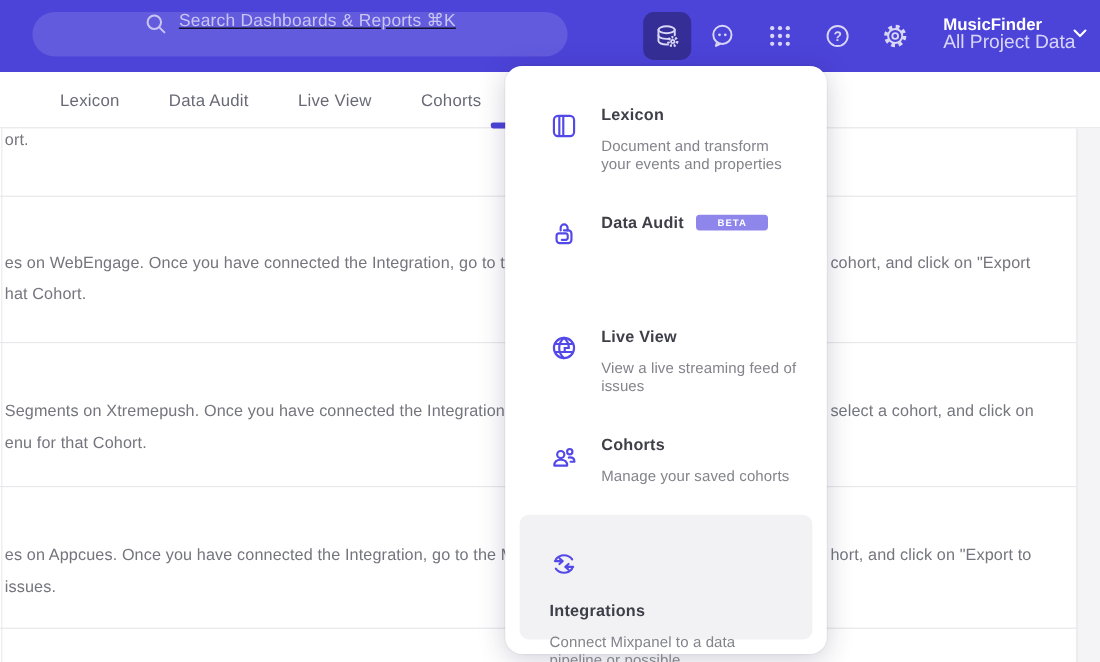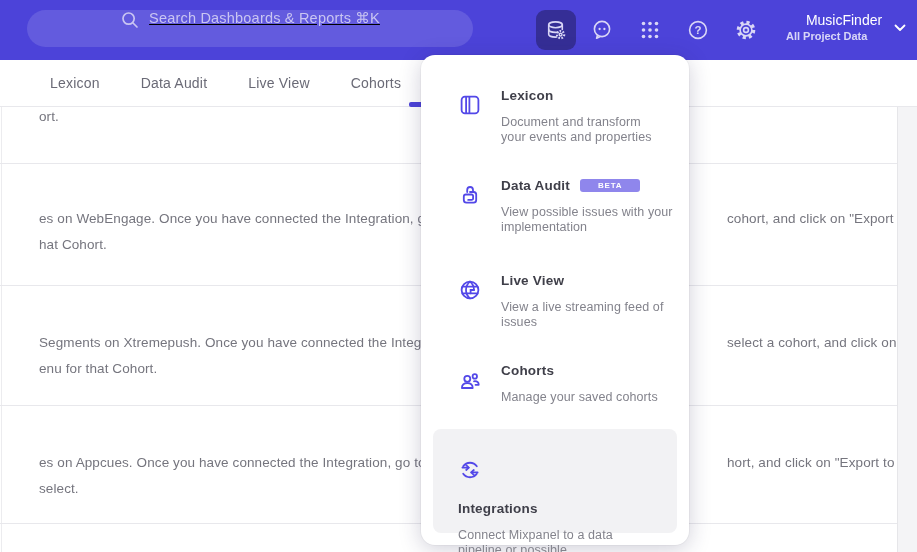--- a/index.html
+++ b/index.html
@@ -28,22 +28,22 @@
   .hdr-icon { position: absolute; top: 19px; width: 22px; height: 22px; cursor: pointer; }
   .icon-tile {
     position: absolute; left: 536px; top: 10px; width: 40px; height: 40px;
     border-radius: 9px; background: #352E96; display: flex;
     align-items: center; justify-content: center; cursor: pointer;
   }
   .project-switcher {
     position: absolute; left: 786px; top: 11px; width: 116px; height: 40px;
     cursor: pointer;
   }
-  .project-name { color: #FFFFFF; font-size: 14px; font-weight: normal; line-height: 18px; text-align: center; }
-  .project-sub  { color: rgba(255,255,255,0.78); font-size: 11px; font-weight: bold; line-height: 14px; }
+  .project-name { color: #FFFFFF; font-size: 14px; font-weight: bold; line-height: 18px; }
+  .project-sub  { color: rgba(255,255,255,0.78); font-size: 16px; font-weight: normal; line-height: 14px; }
   .chevron { position: absolute; right: -4px; top: 13px; }
 
   
   .tabbar {
     position: absolute; top: 60px; left: 0; width: 917px; height: 47px;
     background: #fff; border-bottom: 1px solid #E8E8EC; z-index: 1;
   }
   .tabs { display: flex; align-items: center; height: 100%; padding-left: 50px; gap: 41px; }
   .tab { color: #6A6A76; font-size: 14px; letter-spacing: 0.2px; cursor: pointer; white-space: nowrap; }
   .tab-indicator {
@@ -56,21 +56,20 @@
     position: absolute; top: 107px; left: 0; width: 917px; height: 445px;
     background: #fff; z-index: 0;
   }
   .content .left-edge {
     position: absolute; left: 1px; top: 0; bottom: 0; width: 1px; background: #ECECEF;
   }
   .divider { position: absolute; left: 0; width: 897px; height: 1px; background: #E8E8EC; }
   .bg-text {
     position: absolute; color: #75757E; font-size: 13.5px; letter-spacing: 0.1px;
     white-space: nowrap;
-    margin-left: 35px;
   }
   .scroll-gutter {
     position: absolute; right: 0; top: 0; bottom: 0; width: 20px;
     background: #F4F4F6; border-left: 1px solid #E6E6E9; cursor: pointer;
   }
 
   
   .dropdown {
     position: absolute; left: 421px; top: 55px; width: 268px; height: 490px;
     background: #fff; border-radius: 14px; z-index: 20;
@@ -192,21 +191,21 @@
   <div class="divider" style="top:178px"></div>
 
   <div class="bg-text" style="left:4px;top:228px">Segments on Xtremepush. Once you have connected the Integration,</div>
   <div class="bg-text" style="left:692px;top:228px">select a cohort, and click on</div>
   <div class="bg-text" style="left:4px;top:254px">enu for that Cohort.</div>
 
   <div class="divider" style="top:298px"></div>
 
   <div class="bg-text" style="left:4px;top:348px">es on Appcues. Once you have connected the Integration, go to the M</div>
   <div class="bg-text" style="left:692px;top:348px">hort, and click on "Export to</div>
-  <div class="bg-text" style="left:4px;top:374px">select.</div>
+  <div class="bg-text" style="left:4px;top:374px">issues.</div>
 
   <div class="divider" style="top:416px"></div>
 
   <div class="scroll-gutter"></div>
 </div>
 
 <div class="dropdown">
 
   <div class="menu-item" style="top:33px">
     <svg class="mi-icon" width="24" height="24" viewBox="0 0 24 24">
@@ -230,22 +229,20 @@
       <g fill="none" stroke="#5348E8" stroke-width="1.8" stroke-linecap="round" stroke-linejoin="round">
         <path d="M9.2 9 V6.9 a2.9 2.9 0 0 1 5.8 0 V9"></path>
         <path d="M12 9 h3.6 a2.6 2.6 0 0 1 2.6 2.6 v5.4 a2.6 2.6 0 0 1 -2.6 2.6 h-7.2 a2.6 2.6 0 0 1 -2.6 -2.6 v-3.4 a2.1 2.1 0 0 1 2.1 -2.1 h5.7 a1.5 1.5 0 0 1 1.5 1.5 v2.4 a1.5 1.5 0 0 1 -1.5 1.5 h-3.4"></path>
       </g>
     </svg>
     <div>
       <div class="mi-title-row">
         <span class="mi-title">Data Audit</span>
         <span class="beta-badge">BETA</span>
       </div>
-      <div class="mi-desc">View possible issues with your
-implementation</div>
     </div>
   </div>
 
   <div class="menu-item" style="top:218px">
     <svg class="mi-icon" width="24" height="24" viewBox="0 0 24 24">
       <g fill="none" stroke="#5348E8" stroke-width="1.8" stroke-linecap="round">
         <circle cx="12" cy="12" r="8.4"></circle>
         <line x1="4.6" y1="8.7" x2="19.4" y2="8.7"></line>
         <line x1="4.6" y1="15.3" x2="19.4" y2="15.3"></line>
         <path d="M12 3.6 c-2.6 2.1 -4 5 -4 8.4 c0 3.4 1.4 6.3 4 8.4"></path>

